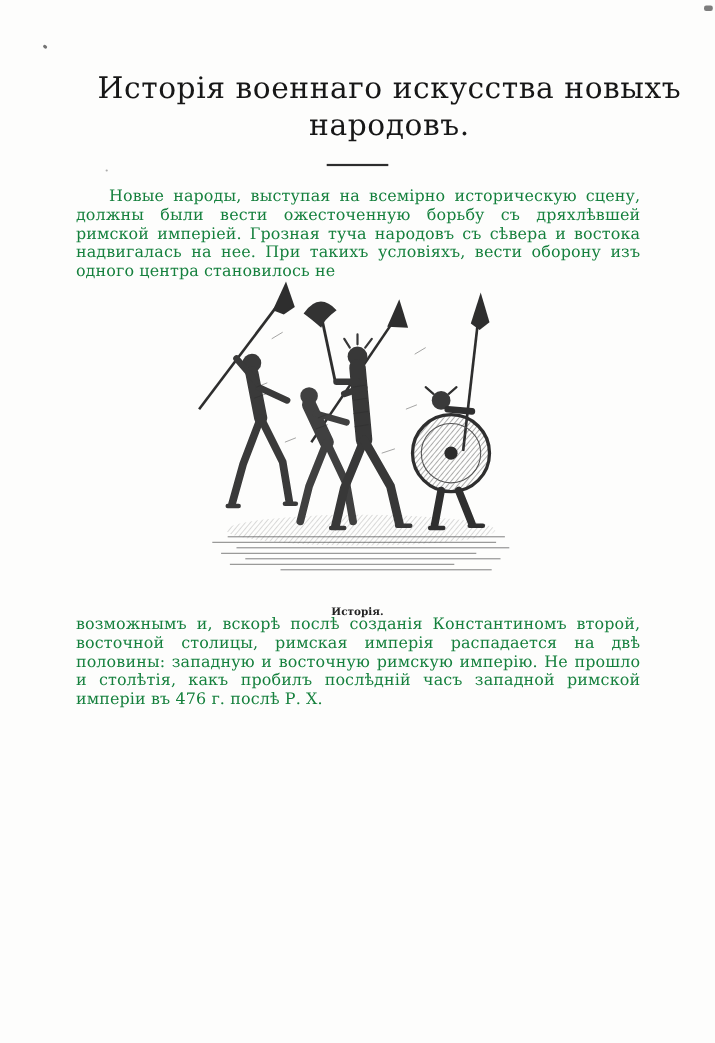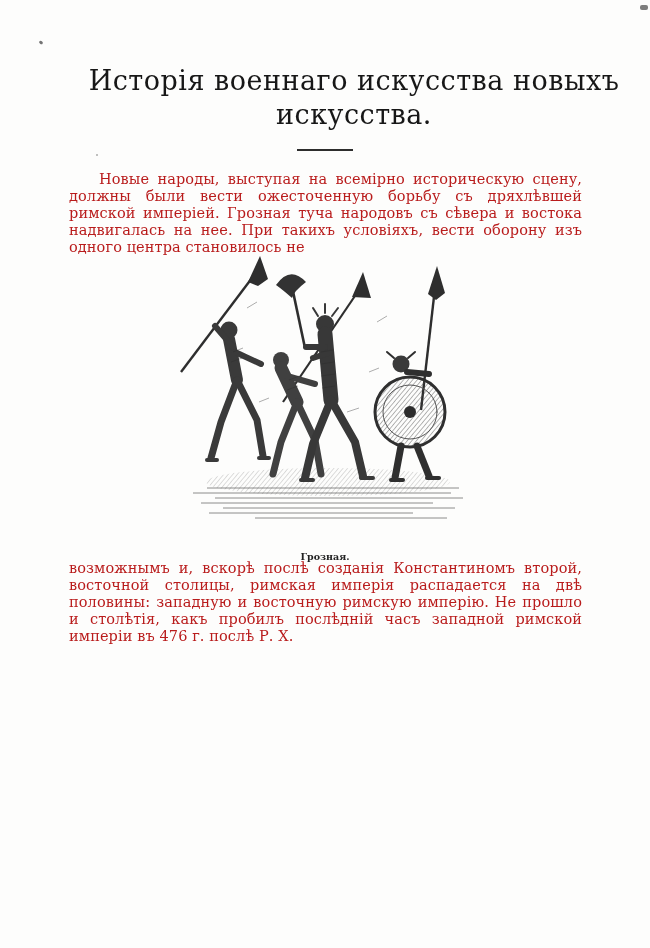--- a/index.html
+++ b/index.html
@@ -39,21 +39,21 @@
     background: #2d2d2d;
   }
   .para {
     position: absolute;
     left: 69px;
     width: 513px;
     text-align: justify;
     font-size: 14.5px;
     line-height: 17px;
     letter-spacing: 0.1px;
-    color: #b91c1c;
+    color: #15803d;
   }
   .para-before { top: 171px; text-indent: 30px; }
   .para-after  { top: 560px; }
   .figure-block {
     position: absolute;
     top: 252px; left: 163px;
     width: 324px;
   }
   .fig-caption {
     text-align: center;
@@ -68,21 +68,21 @@
   .speck-3 { top: 154px; left: 96px; width: 2px; height: 2px; opacity: 0.5; }
 </style>
 </head>
 <body>
 
 <div class="page">
 
 
   <div class="page-title">
     <span>Исторія военнаго искусства новыхъ</span><br>
-    <span>искусства.</span>
+    <span>народовъ.</span>
   </div>
 
   <div class="title-divider"></div>
 
   <div class="para para-before">Новые народы, выступая на всемірно историческую сцену, должны были вести ожесточенную борьбу съ дряхлѣвшей римской имперіей. Грозная туча народовъ съ сѣвера и востока надвигалась на нее. При такихъ условіяхъ, вести оборону изъ одного центра становилось не</div>
 
   <div class="figure-block">
     <svg viewBox="0 0 322 292" width="322" height="292">
       <defs>
         <pattern id="hatch" width="3.5" height="3.5" patternUnits="userSpaceOnUse" patternTransform="rotate(40)">
@@ -168,21 +168,21 @@
         <line x1="158" y1="112" x2="171" y2="110"></line>
         <line x1="158" y1="124" x2="172" y2="122"></line>
         <line x1="159" y1="136" x2="172" y2="134"></line>
         <line x1="96" y1="150" x2="106" y2="146"></line>
         <line x1="184" y1="160" x2="196" y2="156"></line>
         <line x1="206" y1="120" x2="216" y2="116"></line>
         <line x1="84" y1="56" x2="94" y2="50"></line>
         <line x1="214" y1="70" x2="224" y2="64"></line>
       </g>
     </svg>
-    <div class="fig-caption">Грозная.</div>
+    <div class="fig-caption">Исторія.</div>
   </div>
 
   <div class="para para-after">возможнымъ и, вскорѣ послѣ созданія Константиномъ второй, восточной столицы, римская имперія распадается на двѣ половины: западную и восточную римскую имперію. Не прошло и столѣтія, какъ пробилъ послѣдній часъ западной римской имперіи въ 476 г. послѣ Р. Х.</div>
 
   <div class="speck speck-1"></div>
   <div class="speck speck-2"></div>
   <div class="speck speck-3"></div>
 
 </div>
 

